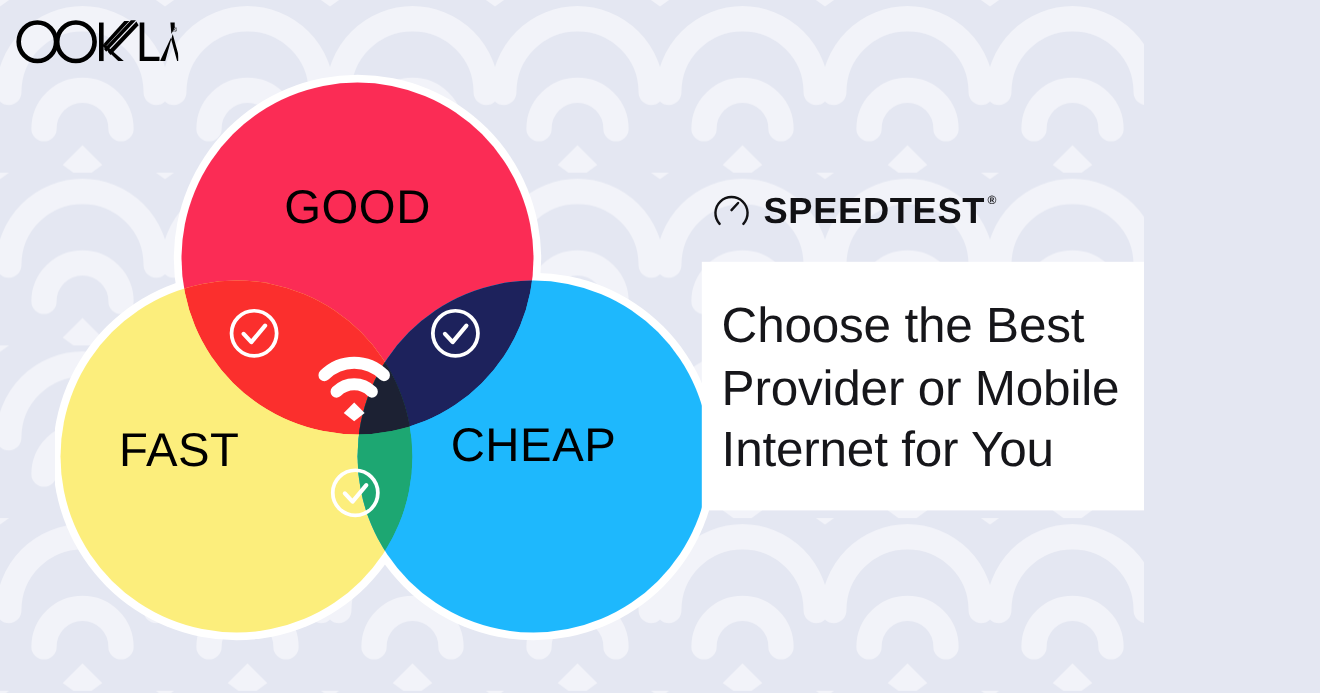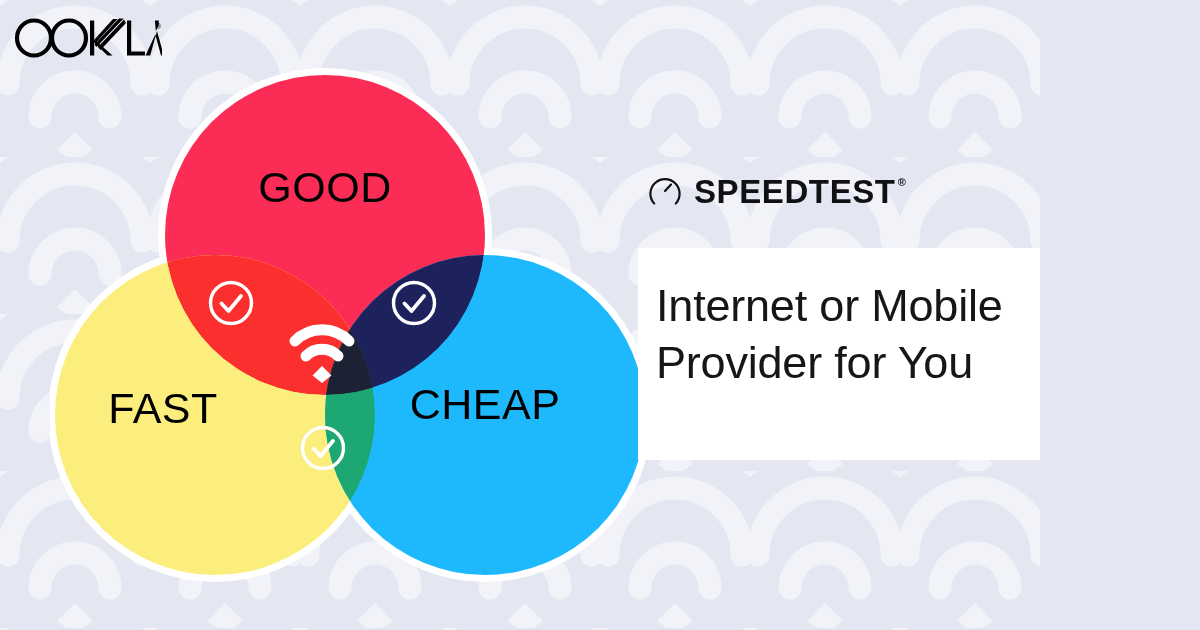--- a/index.html
+++ b/index.html
@@ -44,21 +44,21 @@
   #right-col {
     position:absolute;
     left:638px; top:168px;
     width:480px;
     z-index:3;
   }
   #speedtest-logo {
     display:flex;
     align-items:center;
     height:46px;
-    margin-bottom:34px;
+    margin-bottom:24px;
     margin-left:10px;
   }
   #speedtest-wordmark {
     font-family:"Liberation Sans", sans-serif;
     font-size:33px;
     font-weight:700;
     letter-spacing:0.6px;
     color:#111114;
     margin-left:12px;
     line-height:1;
@@ -228,19 +228,20 @@
         <path d="M 17 17 L 23 10.5" fill="none" stroke="#111114" stroke-width="2.2" stroke-linecap="round"></path>
       </svg>
       <div id="speedtest-wordmark">
         <span>SPEEDTEST</span>
         <span id="speedtest-reg">®</span>
       </div>
     </div>
 
     <div id="headline-box">
       <div id="headline">
-        <div>Internet or Mobile</div>
-        <div>Provider for You</div>
+        <div>Choose the Best</div>
+        <div>Provider or Mobile</div>
+        <div>Internet for You</div>
       </div>
     </div>
 
   </div>
 </div>
 
 </body></html>

